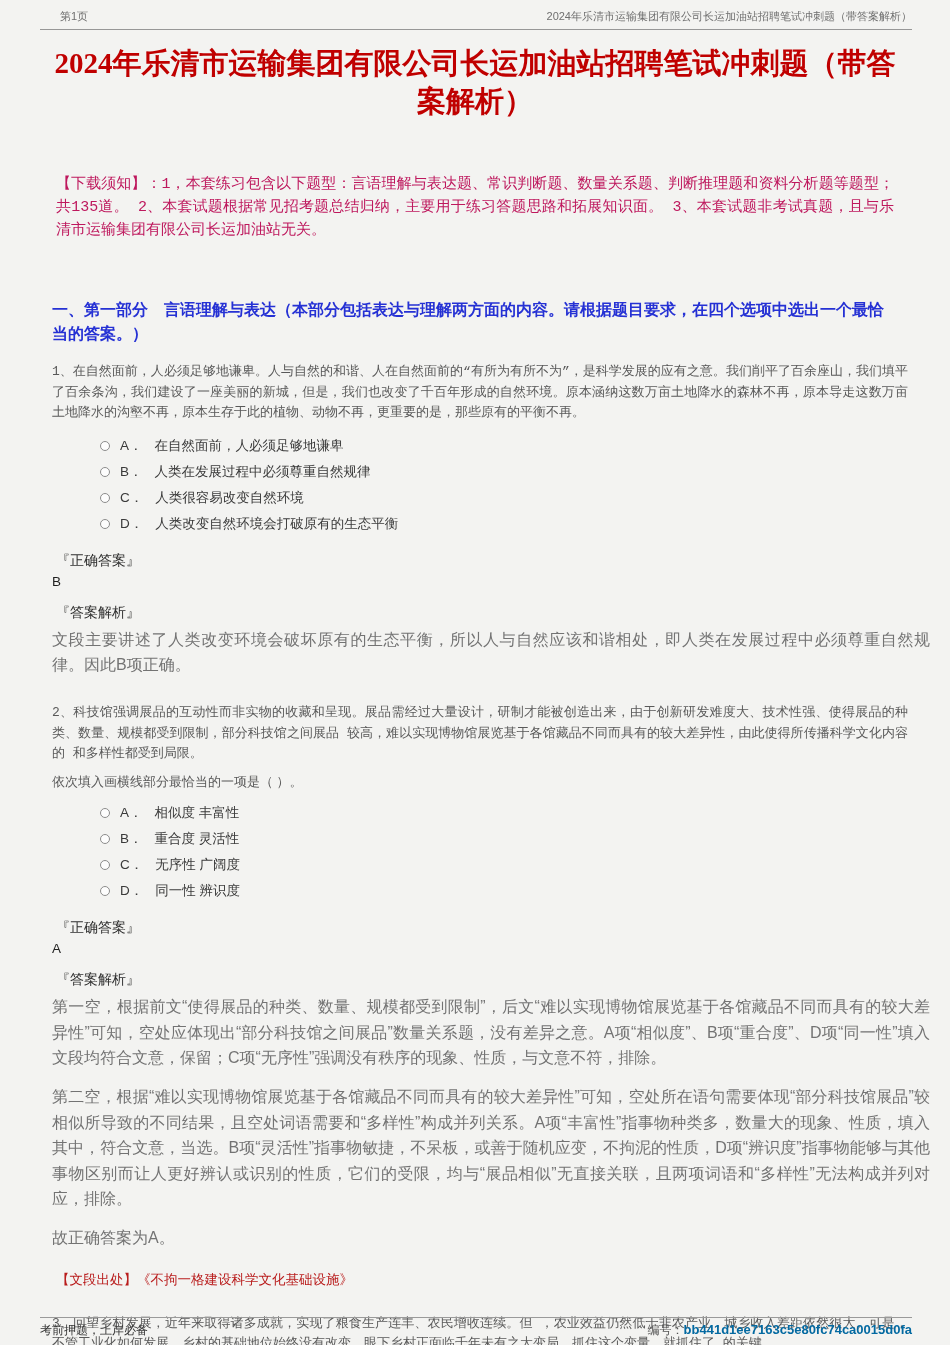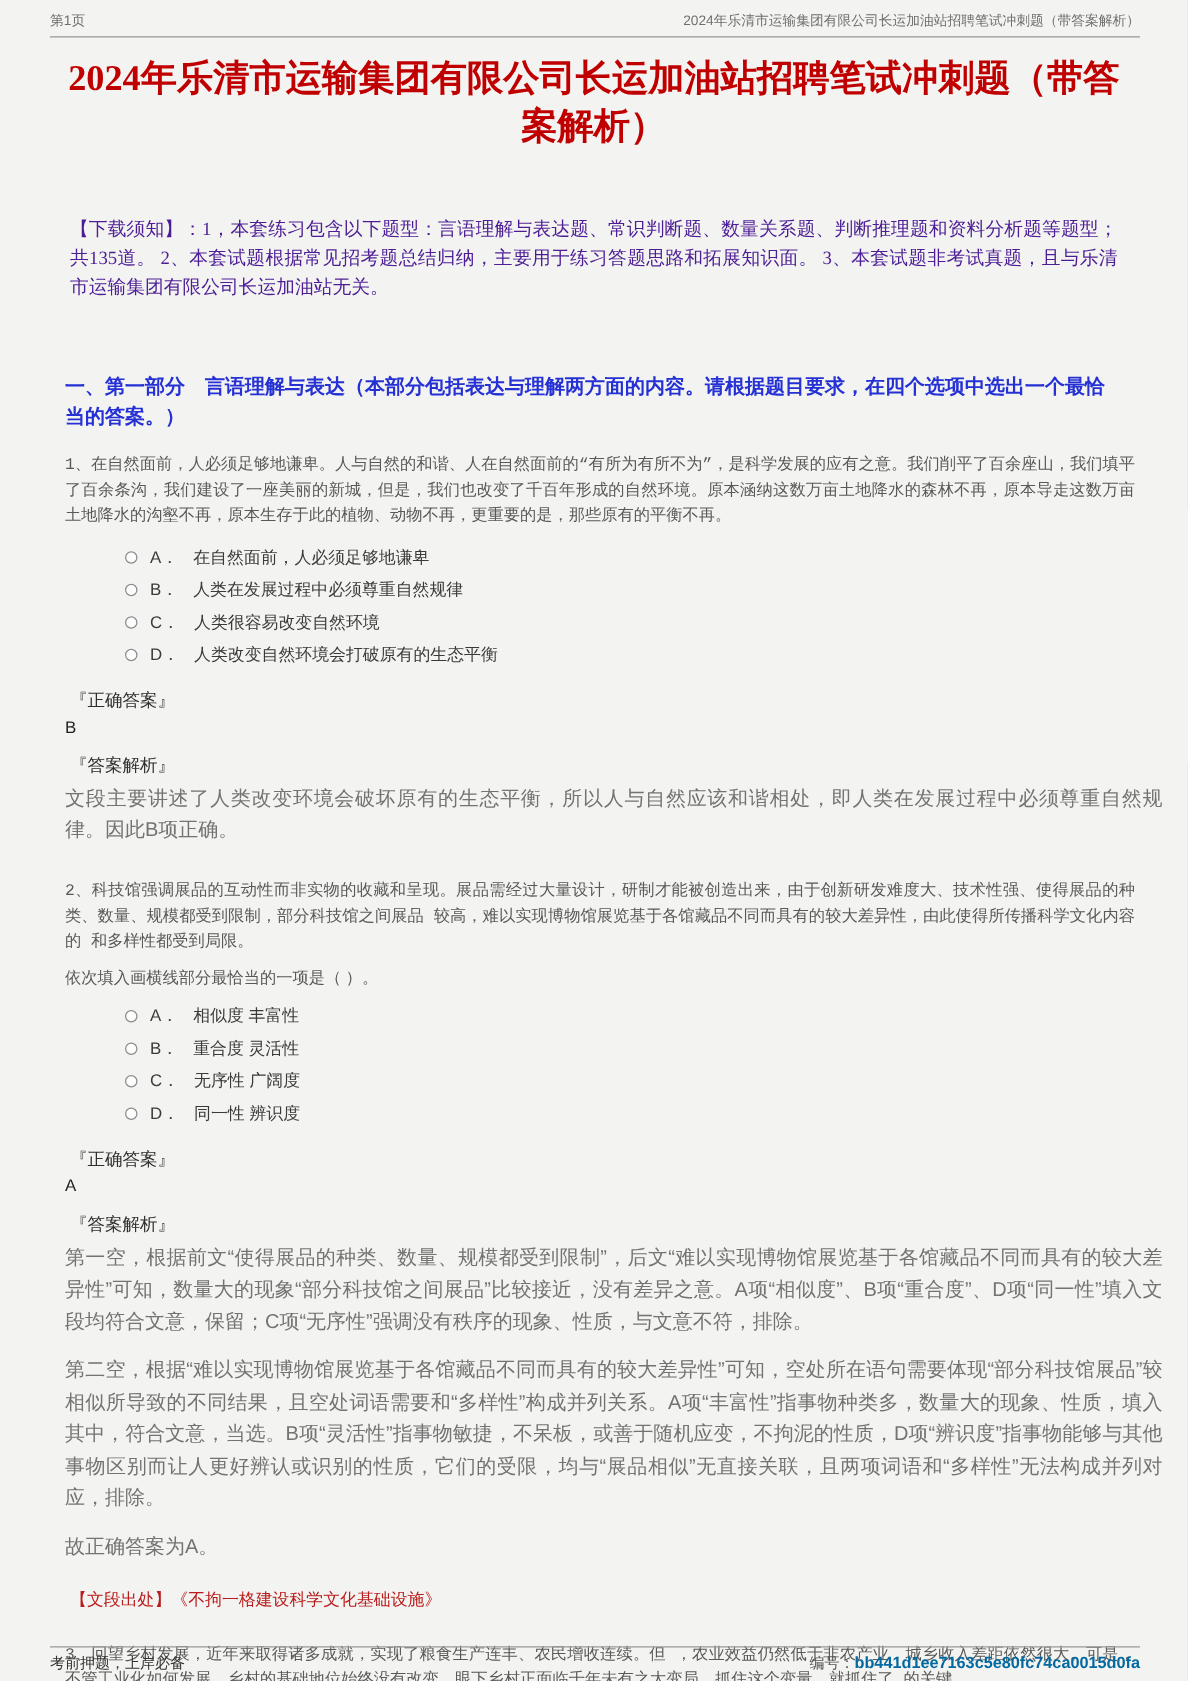--- a/index.html
+++ b/index.html
@@ -4,29 +4,29 @@
 <style>
   * { margin:0; padding:0; box-sizing:border-box; }
   html,body { background:#e6e6e4; }
   body { font-family:"Liberation Sans","DejaVu Sans",sans-serif; }
   .page {
     position:relative; width:950px; height:1345px; margin:0 auto;
     background:#f3f3f1; overflow:hidden;
   }
   
   .hdr { display:flex; justify-content:space-between; align-items:flex-end;
-         padding:9px 38px 3px 40px; font-size:11px; color:#6f6f6f; }
+         padding:9px 38px 3px 60px; font-size:11px; color:#6f6f6f; }
   .hdr-rule { border:none; border-top:1px solid #979797; margin:2px 38px 0 40px; }
   
   .doc-title { margin:14px 46px 0; text-align:center; color:#c00000;
                font-family:"Liberation Serif","DejaVu Serif",serif;
                font-weight:bold; font-size:29px; line-height:1.32; }
   
-  .notice { margin:52px 56px 0; font-size:15px; color:#4c1d95; line-height:1.55;
-            text-align:justify; font-family:Liberation Serif, serif; }
+  .notice { margin:52px 56px 0; font-size:15px; color:#be185d; line-height:1.55;
+            text-align:justify; font-family:Liberation Mono, monospace; }
   
   .section-heading { margin:56px 56px 0 52px; color:#2531d4; font-weight:bold;
                      font-size:16px; line-height:1.5;
                      font-family:"Liberation Serif","DejaVu Serif",serif; }
   
   .stem { margin:16px 42px 0 52px; font-size:13px; color:#595959;
           line-height:1.58; text-align:justify;font-family:Liberation Mono, monospace; }
   .prompt { margin:7px 42px 0 52px; font-size:13px; color:#595959; line-height:1.5; }
   
   .options { margin:9px 0 0 100px; }
@@ -120,21 +120,21 @@
     <div class="option">
       <span class="radio"></span>
       <span class="opt-label">D．</span>
       <span class="opt-text">同一性 辨识度</span>
     </div>
   </div>
 
   <div class="answer-label">『正确答案』</div>
   <div class="answer-value">A</div>
   <div class="answer-label">『答案解析』</div>
-  <p class="analysis">第一空，根据前文“使得展品的种类、数量、规模都受到限制”，后文“难以实现博物馆展览基于各馆藏品不同而具有的较大差异性”可知，数量大的现象“部分科技馆之间展品”比较接近，没有差异之意。A项“相似度”、B项“重合度”、D项“同一性”填入文段均符合文意，保留；C项“无序性”强调没有秩序的现象、性质，与文意不符，排除。</p>
+  <p class="analysis">第一空，根据前文“使得展品的种类、数量、规模都受到限制”，后文“难以实现博物馆展览基于各馆藏品不同而具有的较大差异性”可知，空处应体现出“部分科技馆之间展品”数量关系题，没有差异之意。A项“相似度”、B项“重合度”、D项“同一性”填入文段均符合文意，保留；C项“无序性”强调没有秩序的现象、性质，与文意不符，排除。</p>
   <p class="analysis">第二空，根据“难以实现博物馆展览基于各馆藏品不同而具有的较大差异性”可知，空处所在语句需要体现“部分科技馆展品”较相似所导致的不同结果，且空处词语需要和“多样性”构成并列关系。A项“丰富性”指事物种类多，数量大的现象、性质，填入其中，符合文意，当选。B项“灵活性”指事物敏捷，不呆板，或善于随机应变，不拘泥的性质，D项“辨识度”指事物能够与其他事物区别而让人更好辨认或识别的性质，它们的受限，均与“展品相似”无直接关联，且两项词语和“多样性”无法构成并列对应，排除。</p>
   <p class="analysis conclusion">故正确答案为A。</p>
   <p class="source">【文段出处】《不拘一格建设科学文化基础设施》</p>
 
   <p class="stem next-q">3、回望乡村发展，近年来取得诸多成就，实现了粮食生产连丰、农民增收连续。但 ，农业效益仍然低于非农产业，城乡收入差距依然很大。可是，不管工业化如何发展，乡村的基础地位始终没有改变。眼下乡村正面临千年未有之大变局，抓住这个变量，就抓住了 的关键。</p>
 
   <div class="footer">
     <span class="footer-left">考前押题，上岸必备</span>
     <span class="footer-right">
       <span>编号：</span><span class="footer-code">bb441d1ee7163c5e80fc74ca0015d0fa</span>

